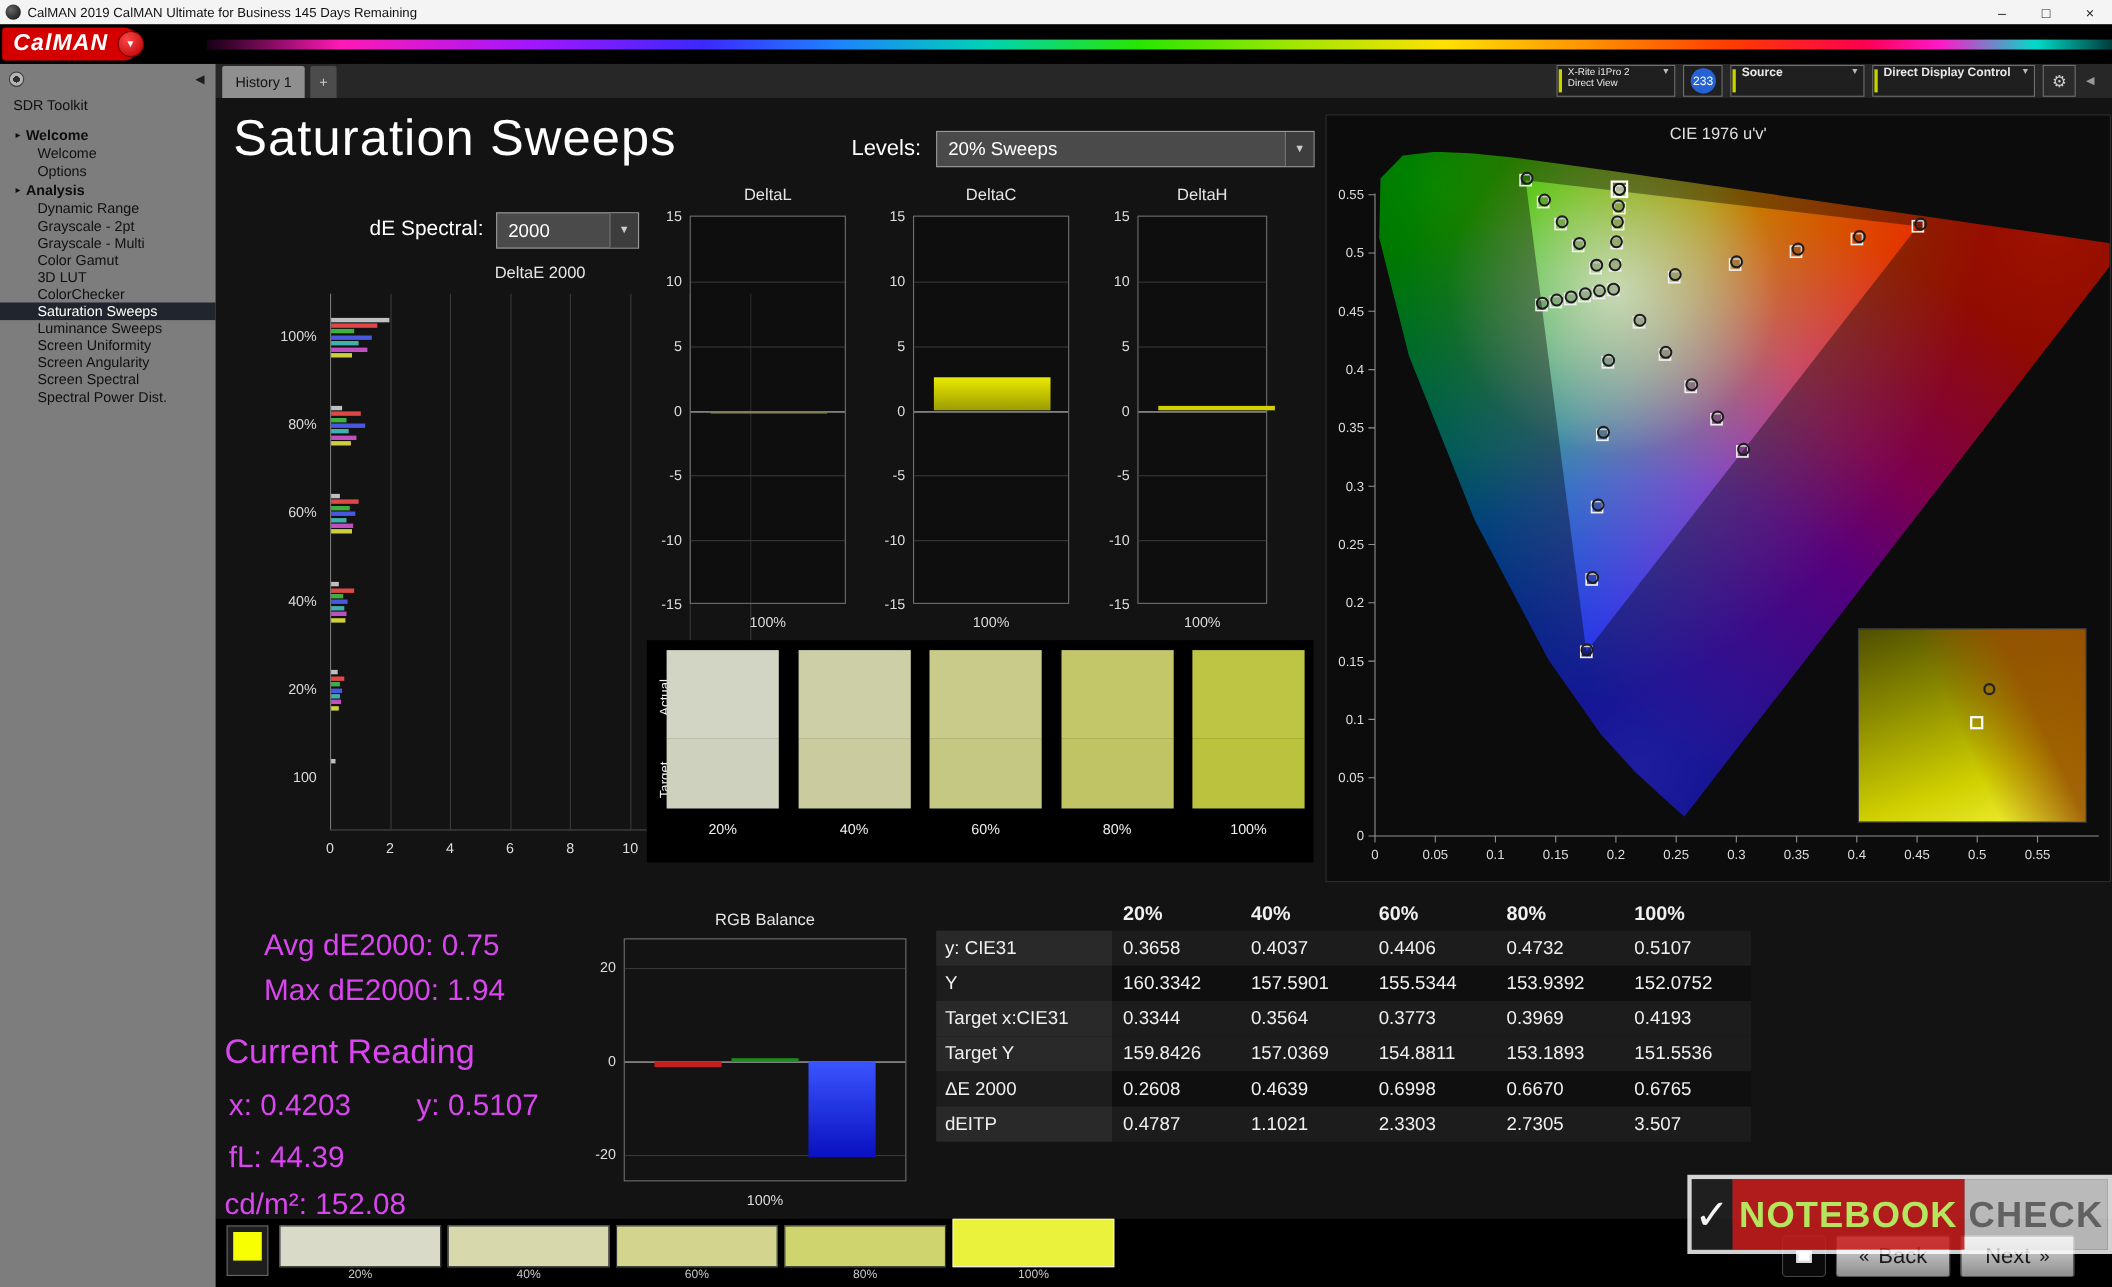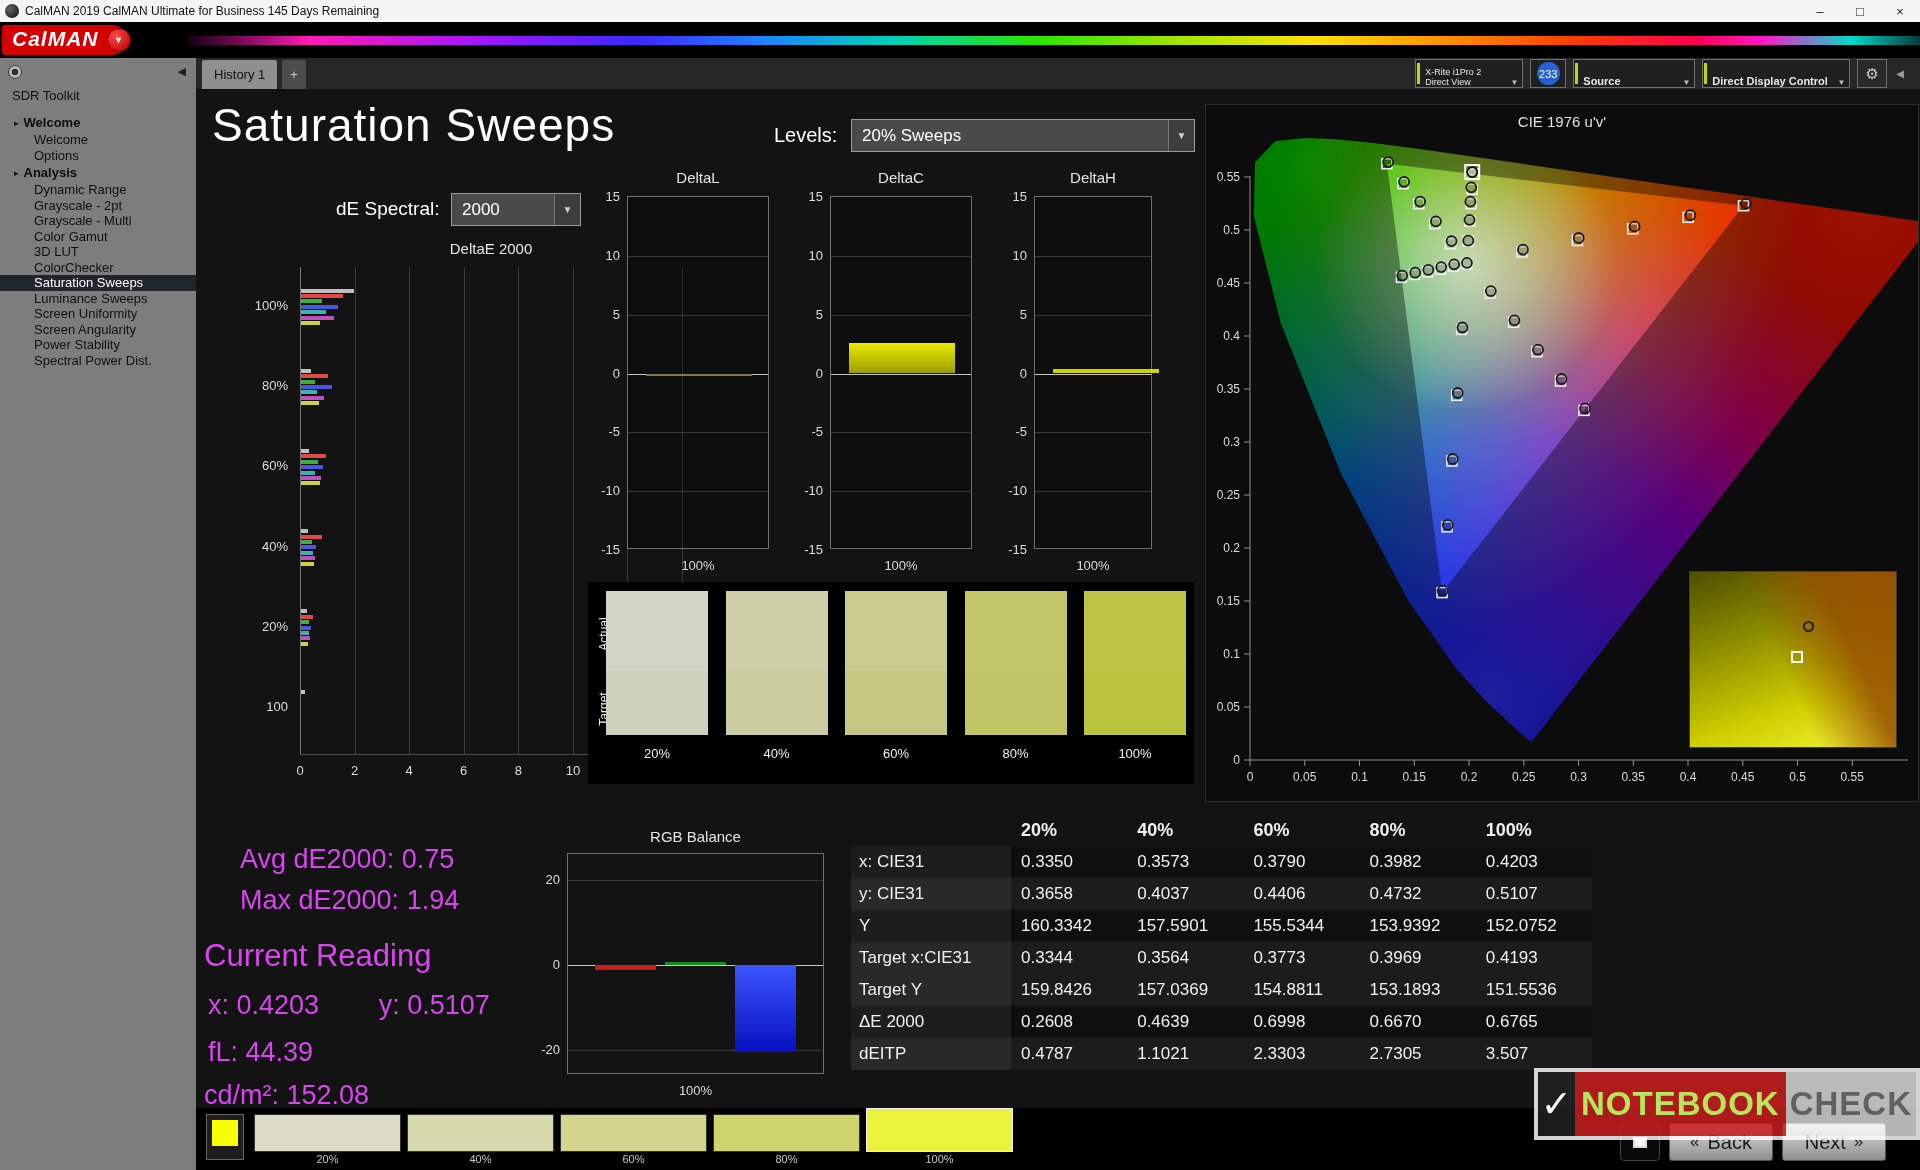--- a/index.html
+++ b/index.html
@@ -30,21 +30,21 @@
 .sb-hdr .tri{font-size:9px;}
 .sb-item{font-size:13px;color:#101010;padding:1px 0 1px 34px;white-space:nowrap;line-height:13.5px;}
 .sb-item.sel{background:#20252e;color:#fff;}
 
 
 .main{position:absolute;left:196px;top:58px;right:0;bottom:0;background:#131313;}
 .topband{position:absolute;left:0;top:0;width:100%;height:31px;background:#272727;}
 .tab{position:absolute;left:6px;top:2px;height:29px;background:#8f8f8f;color:#111;display:flex;align-items:center;justify-content:center;font-size:13px;padding:0 12px;border-radius:2px 2px 0 0;}
 .addtab{left:86px;width:24px;padding:0;background:#4c4c4c;color:#ccc;}
 .dd-cluster{position:absolute;right:16px;top:1px;height:29px;display:flex;gap:7px;align-items:center;}
-.tool-dd{height:29px;background:#1f1f1f;border:1px solid #6f6f6f;display:flex;align-items:flex-end;position:relative;padding:0 4px 0 9px;color:#e8e8e8;}
+.tool-dd{height:29px;background:#1f1f1f;border:1px solid #6f6f6f;display:flex;align-items:flex-start;position:relative;padding:0 4px 0 9px;color:#e8e8e8;}
 .dd-accent{position:absolute;left:1px;top:3px;bottom:3px;width:3px;background:#c6d400;}
 .meter{width:108px;}
 .meter .dd-lines{display:flex;flex-direction:column;font-size:9px;line-height:10px;}
 .src{width:122px;}
 .wide{width:148px;}
 .tool-dd .lbl{font-size:11px;white-space:nowrap;font-weight:bold;}
 .dd-arrow{margin-left:auto;font-size:8px;color:#bbb;padding-left:6px;}
 .badge-box{width:36px;height:29px;background:#1f1f1f;border:1px solid #6f6f6f;display:flex;align-items:center;justify-content:center;}
 .badge{width:23px;height:23px;border-radius:50%;background:#2563d4;color:#fff;font-size:11px;display:flex;align-items:center;justify-content:center;}
 .gearbtn{width:30px;height:29px;background:#2a2a2a;border:1px solid #6f6f6f;color:#ccc;display:flex;align-items:center;justify-content:center;font-size:15px;}
@@ -163,21 +163,21 @@
         <div class="sb-item">Dynamic Range</div>
         <div class="sb-item">Grayscale - 2pt</div>
         <div class="sb-item">Grayscale - Multi</div>
         <div class="sb-item">Color Gamut</div>
         <div class="sb-item">3D LUT</div>
         <div class="sb-item">ColorChecker</div>
         <div class="sb-item sel">Saturation Sweeps</div>
         <div class="sb-item">Luminance Sweeps</div>
         <div class="sb-item">Screen Uniformity</div>
         <div class="sb-item">Screen Angularity</div>
-        <div class="sb-item">Power Stability</div>
+        <div class="sb-item">Screen Spectral</div>
         <div class="sb-item">Spectral Power Dist.</div>
       </div>
   </div>
 
   <div class="main">
 
     <div class="topband">
       <div class="tab">
         <span>History 1</span>
       </div>
@@ -571,28 +571,20 @@
       </div>
     <div id="results-table">
         <div class="trow thead">
           <div class="tl th"></div>
           <div class="tc th">20%</div>
           <div class="tc th">40%</div>
           <div class="tc th">60%</div>
           <div class="tc th">80%</div>
           <div class="tc th">100%</div>
         </div>
-        <div class="trow r0">
-          <div class="tl">x: CIE31</div>
-          <div class="tc">0.3350</div>
-          <div class="tc">0.3573</div>
-          <div class="tc">0.3790</div>
-          <div class="tc">0.3982</div>
-          <div class="tc">0.4203</div>
-        </div>
         <div class="trow r1">
           <div class="tl">y: CIE31</div>
           <div class="tc">0.3658</div>
           <div class="tc">0.4037</div>
           <div class="tc">0.4406</div>
           <div class="tc">0.4732</div>
           <div class="tc">0.5107</div>
         </div>
         <div class="trow r0">
           <div class="tl">Y</div>

